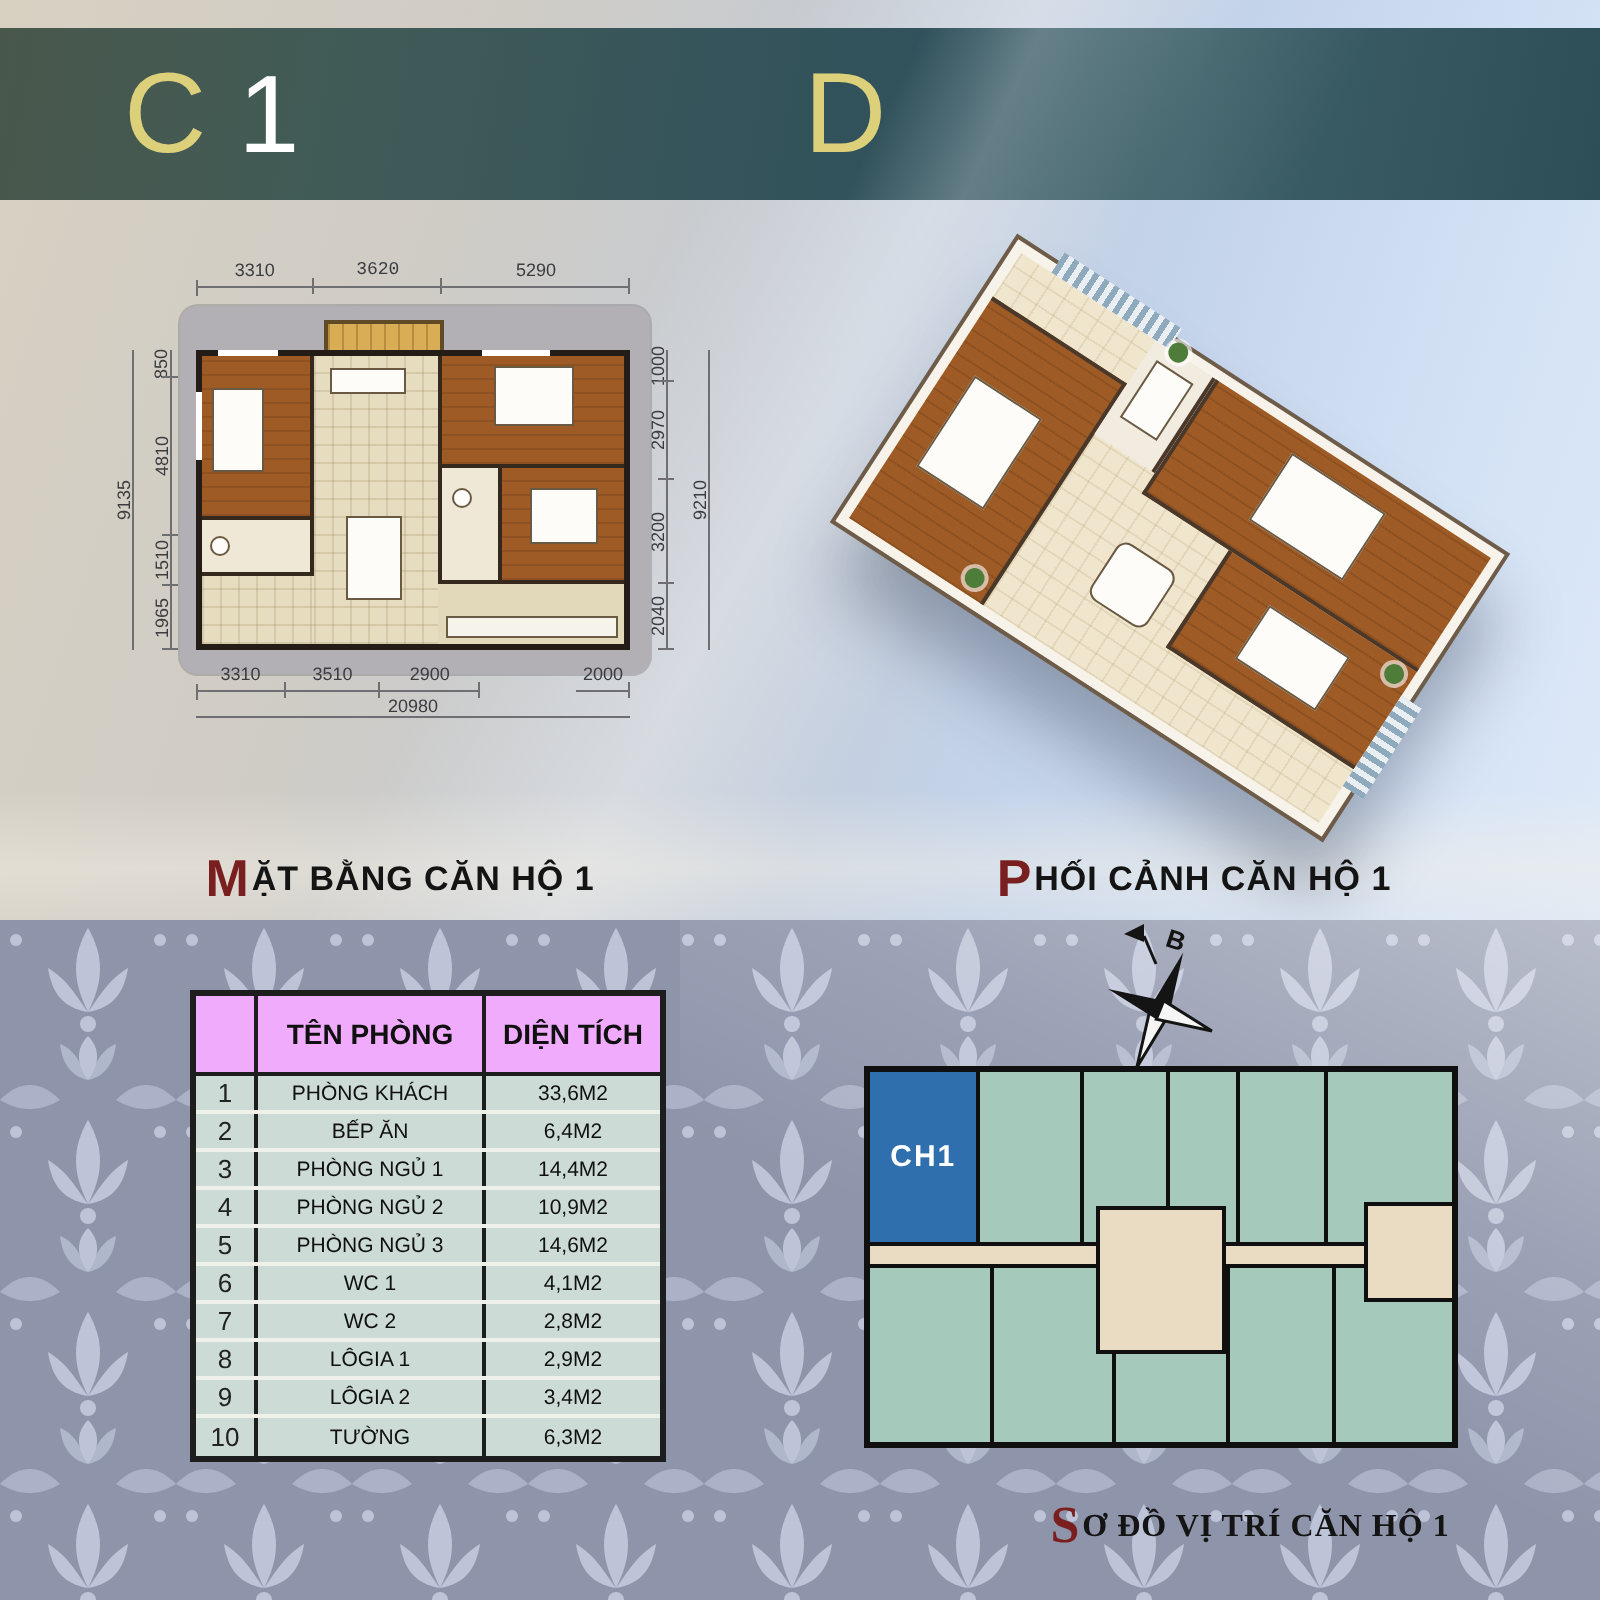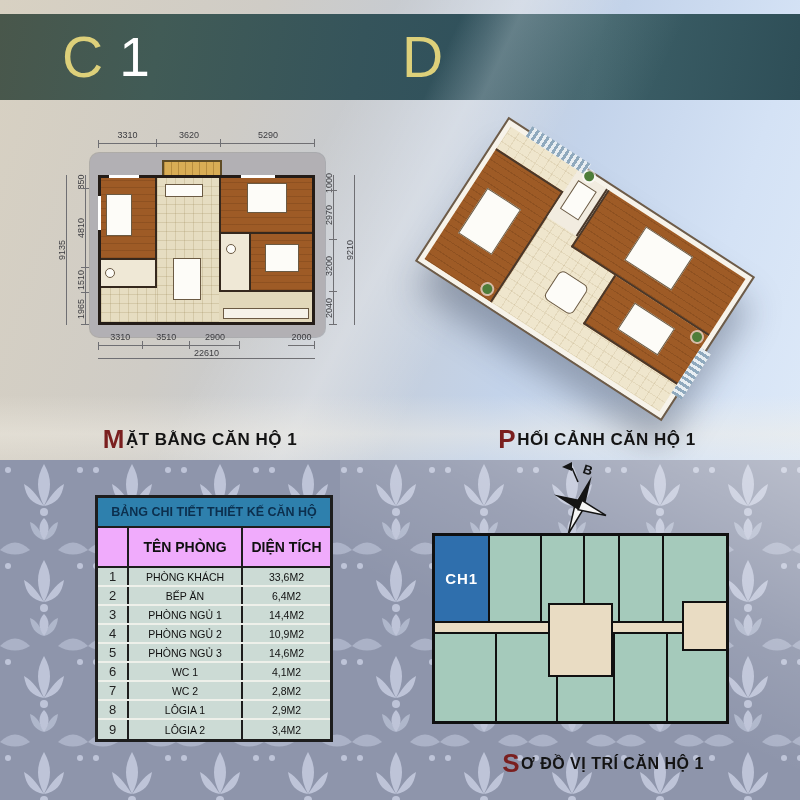--- a/index.html
+++ b/index.html
@@ -83,21 +83,21 @@
   .rail { position:absolute; background:repeating-linear-gradient(90deg,#8fa9bd 0 3px,#e8eef2 3px 6px); }
   .rail-v { background:repeating-linear-gradient(0deg,#8fa9bd 0 3px,#e8eef2 3px 6px); }
   .plant { position:absolute; width:10px; height:10px; border-radius:50%; background:#4e7d3a; box-shadow:0 0 0 2px rgba(255,255,255,0.6); }
 
   
   .caption { position:absolute; text-align:center; font-weight:bold; color:#141414; letter-spacing:0.5px; z-index:3; }
   .caption .init { color:#7a1f1f; font-size:26px; line-height:0; position:relative; top:3px; margin-right:1px; }
   .caption .rest { font-size:17px; }
   .cap2d { left:70px; top:430px; width:260px; }
   .cap3d { left:467px; top:430px; width:260px; }
-  .capkey { left:463px; top:295px; width:280px; }
+  .capkey { left:485px; top:295px; width:280px;font-family:Liberation Serif, serif; }
   .capkey .rest { font-size:16px; }
 
   
   .bottom-half { position:absolute; left:0; top:460px; width:800px; height:340px; background:#8e95ab; overflow:hidden; }
   .damask-svg { position:absolute; left:0; top:0; }
   .beam { position:absolute; right:0; top:0; width:460px; height:310px;
     background:linear-gradient(205deg, rgba(255,255,255,0.38), rgba(255,255,255,0.12) 35%, rgba(255,255,255,0) 60%); }
 
   
   .dtable { position:absolute; left:95px; top:35px; width:238px; border:3px solid #1d1d1d; background:#ccdbd5; z-index:2; }
@@ -146,21 +146,21 @@
         <span class="h-init">D</span>
       </div>
     </div>
 
     <div class="plan2d">
 
       <div class="dsegrow" style="left:43px; top:20px; width:217px;">
         <div class="dseg" style="width:27.1%;">
             <span class="lbl">3310</span>
           </div>
-        <div class="dseg" style="width:29.6%;">
+        <div class="dseg" style="width:29.6%;font-family:Liberation Mono, monospace;">
             <span class="lbl">3620</span>
           </div>
         <div class="dseg" style="width:43.3%;">
             <span class="lbl">5290</span>
           </div>
       </div>
 
       <div class="dvtotal" style="left:0; top:65px; height:150px;">
         <span class="rot">9135</span>
       </div>
@@ -235,21 +235,21 @@
             <span class="lbl">3510</span>
           </div>
         <div class="dseg" style="width:29.6%;">
             <span class="lbl">2900</span>
           </div>
         <div class="dseg" style="width:16.0%;margin-left:48px;">
             <span class="lbl">2000</span>
           </div>
       </div>
       <div class="dh" style="left:43px; top:238px; width:217px;">
-        <span class="lbl">22610</span>
+        <span class="lbl">20980</span>
       </div>
     </div>
 
     <div class="plan3d">
       <div class="iso">
         <div class="room wood i-bed1">
             <div class="furn" style="left:14px; top:36px; width:40px; height:54px;"></div>
           </div>
         <div class="room wood i-bed2">
             <div class="furn" style="left:50px; top:10px; width:56px; height:40px;"></div>
@@ -295,21 +295,20 @@
             <path d="M0 90 C10 80 20 80 30 90 C20 96 10 96 0 90Z" opacity="0.6"></path>
             <path d="M88 90 C78 80 68 80 58 90 C68 96 78 96 88 90Z" opacity="0.6"></path>
           </g>
         </pattern>
       </defs>
       <rect width="800" height="340" fill="url(#dmk)"></rect>
     </svg>
     <div class="beam"></div>
 
     <div class="dtable">
-      <div class="dtitle">BẢNG CHI TIẾT THIẾT KẾ CĂN HỘ</div>
       <div class="dhead">
         <div class="c-no"></div>
         <div class="c-name">TÊN PHÒNG</div>
         <div class="c-area">DIỆN TÍCH</div>
       </div>
       <div class="drow">
           <div class="c-no">1</div>
           <div class="c-name">PHÒNG KHÁCH</div>
           <div class="c-area">33,6M2</div>
         </div>
@@ -345,20 +344,25 @@
         </div>
       <div class="drow">
           <div class="c-no">8</div>
           <div class="c-name">LÔGIA 1</div>
           <div class="c-area">2,9M2</div>
         </div>
       <div class="drow">
           <div class="c-no">9</div>
           <div class="c-name">LÔGIA 2</div>
           <div class="c-area">3,4M2</div>
+        </div>
+      <div class="drow">
+          <div class="c-no">10</div>
+          <div class="c-name">TƯỜNG</div>
+          <div class="c-area">6,3M2</div>
         </div>
     </div>
 
     <svg class="compass" width="70" height="80" viewBox="0 0 70 80" xmlns="http://www.w3.org/2000/svg">
       <g transform="rotate(22 35 45)">
         <polygon points="35,14 40,45 30,45" fill="#141414"></polygon>
         <polygon points="35,76 40,45 30,45" fill="#f5f5f5" stroke="#141414" stroke-width="1.5"></polygon>
         <polygon points="7,45 35,50 35,40" fill="#141414"></polygon>
         <polygon points="63,45 35,50 35,40" fill="#f5f5f5" stroke="#141414" stroke-width="1.5"></polygon>
       </g>

